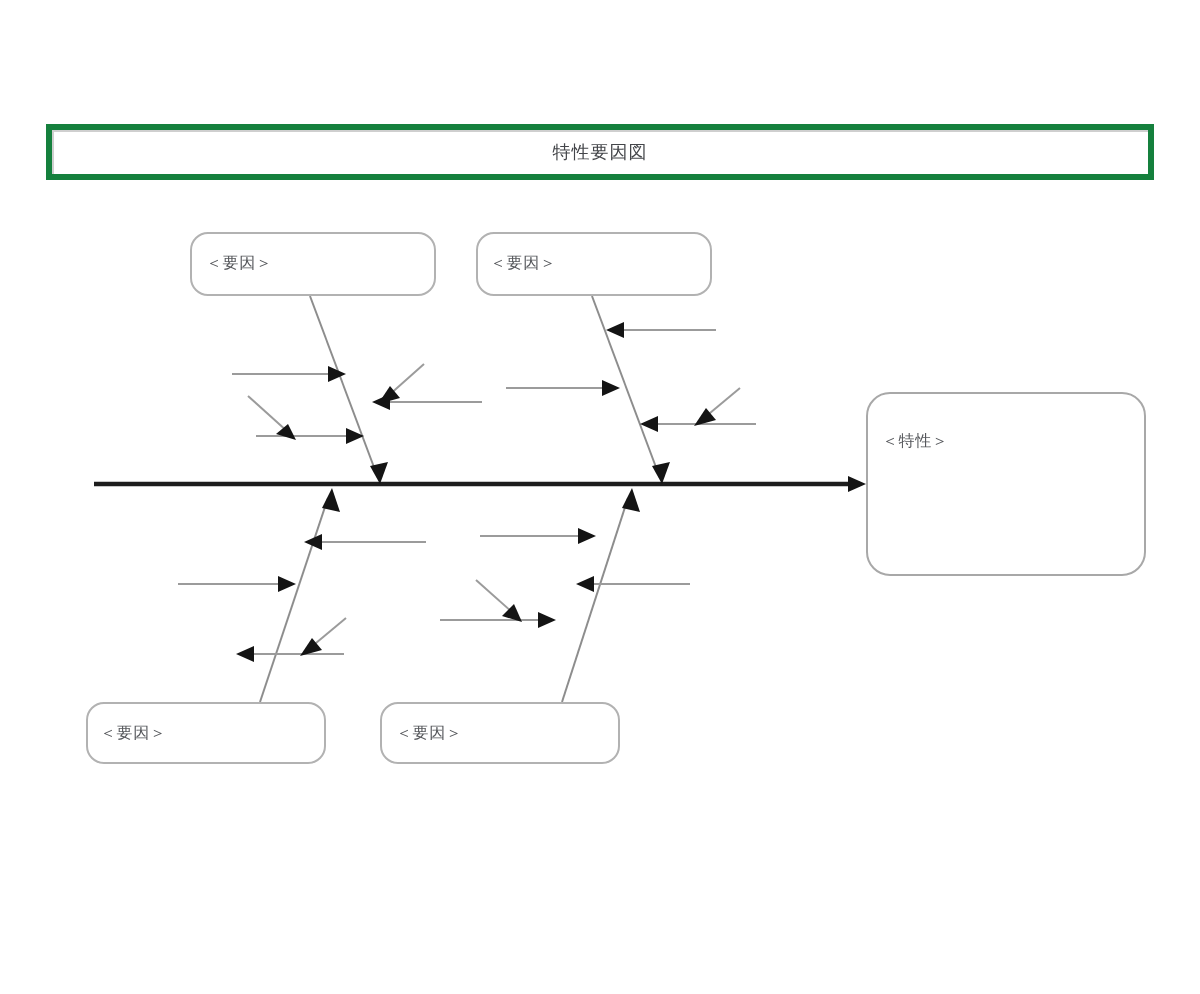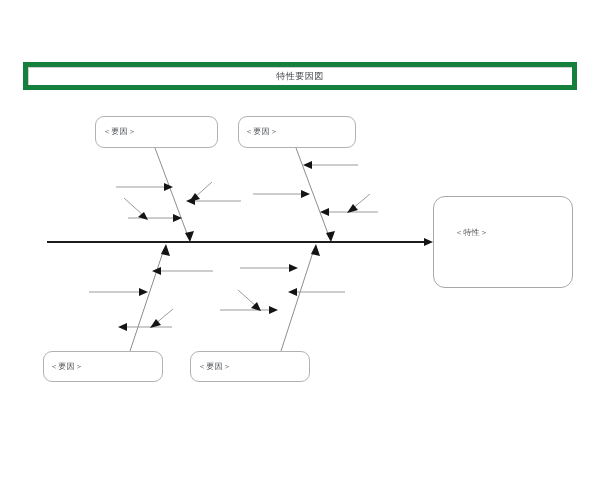--- a/index.html
+++ b/index.html
@@ -18,21 +18,21 @@
     width: 600px;
     height: 497px;
     background: #ffffff;
   }
   #title-bar {
     position: absolute;
     left: 23px;
     top: 62px;
     width: 554px;
     height: 28px;
-    border: 5px solid #15803d;
+    border: 3px solid #15803d;
     box-shadow: 1px 1px 0 #cfcfcf inset;
     background: #ffffff;
     box-sizing: border-box;
     display: flex;
     align-items: center;
     justify-content: center;
   }
   #title-text {
     font-size: 9px;
     color: #44464a;
@@ -183,15 +183,15 @@
   <div class="node-box" style="left:238px; top:116px; width:118px; height:32px;"></div>
   <div class="node-label" style="left:245px; top:126px;">＜要因＞</div>
 
   <div class="node-box" style="left:43px; top:351px; width:120px; height:31px;"></div>
   <div class="node-label" style="left:50px; top:361px;">＜要因＞</div>
 
   <div class="node-box" style="left:190px; top:351px; width:120px; height:31px;"></div>
   <div class="node-label" style="left:198px; top:361px;">＜要因＞</div>
 
   <div class="node-box effect-box" style="left:433px; top:196px; width:140px; height:92px;"></div>
-  <div class="node-label" style="left:455px; top:215px;margin-top:12px;">＜特性＞</div>
+  <div class="node-label" style="left:441px; top:215px;">＜特性＞</div>
 
 </div>
 
 </body></html>

